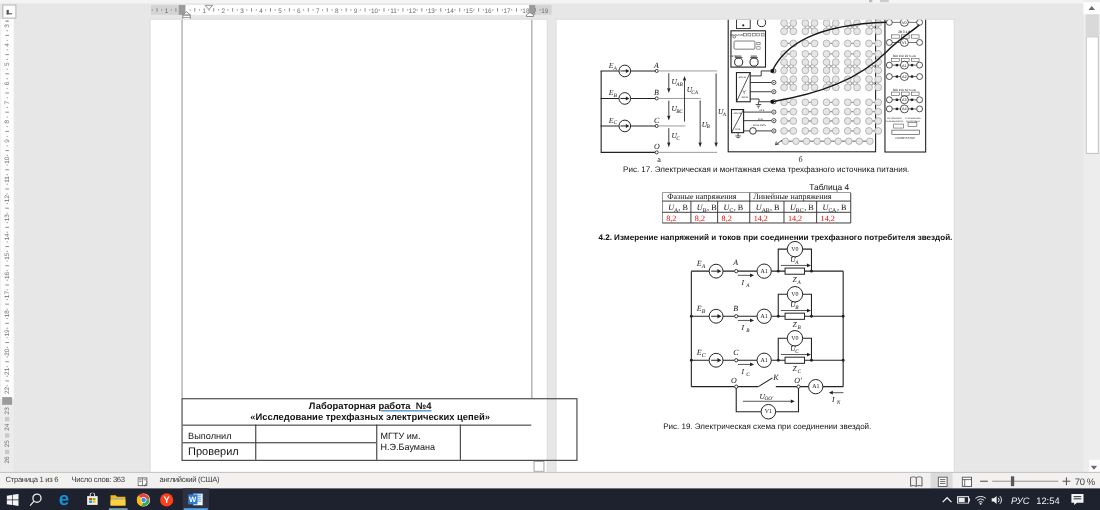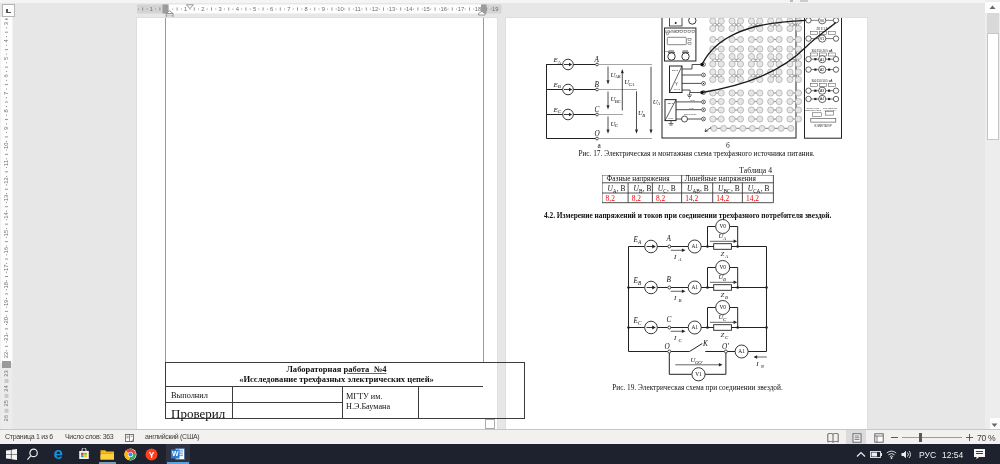--- a/index.html
+++ b/index.html
@@ -4,21 +4,21 @@
 <style>
   html,body{margin:0;padding:0;}
   body{width:1000px;height:464px;overflow:hidden;font-family:"Liberation Sans",sans-serif;}
   .abs{position:absolute;}
   #stage{position:relative;width:1000px;height:464px;background:#e7e7e7;}
   #topstrip{left:0;top:0;width:1000px;height:3px;background:#f4f4f4;}
   .page{background:#fff;box-shadow:0 0 0 1px #dedede;}
   #page1{left:137px;top:18px;width:360px;height:411.3px;}
   #page2{left:506px;top:18px;width:361px;height:411.3px;}
   .bline{background:#9a9a9a;width:1px;}
-  .serif{font-family:Liberation Serif, serif;}
+  .serif{font-family:Liberation Sans, sans-serif;}
   
   #ltable{left:165px;top:362px;width:317px;height:55px;border:1px solid #3c3c3c;font-family:"Liberation Serif",serif;padding-left:41px;}
   .tl{position:absolute;background:#3c3c3c;}
   
   #statusbar{left:0;top:429px;width:1000px;height:15px;background:#f2f1f0;border-top:1px solid #c6c6c6;color:#3d3d3d;font-size:7px;letter-spacing:-0.3px;}
   
   #taskbar{left:0;top:444.2px;width:1000px;height:19.8px;background:#1e212e;color:#f2f2f2;}
   
   #vsb{left:985px;top:0;width:15px;height:429px;background:#ededed;}
 </style>
@@ -230,21 +230,21 @@
   <div class="abs" style="left:485.4px;top:418.8px;width:7.6px;height:8.2px;background:#fff;border:1px solid #a9a9a9;"></div>
 
   <div class="abs" id="ltable">
     <div class="abs serif" style="left:24px;top:1px;width:293px;text-align:center;font-weight:bold;font-size:8.55px;line-height:10.4px;color:#111;">Лабораторная <span style="text-decoration:underline;text-decoration-color:#2e74b5;">работа&nbsp; №4</span><br>«Исследование трехфазных электрических цепей»</div>
     <div class="tl" style="left:0;top:23px;width:317px;height:1px;"></div>
     <div class="tl" style="left:0;top:39px;width:176px;height:1px;"></div>
     <div class="tl" style="left:66px;top:23px;width:1px;height:32px;"></div>
     <div class="tl" style="left:175.5px;top:23px;width:1px;height:32px;"></div>
     <div class="tl" style="left:252px;top:23px;width:1px;height:32px;"></div>
     <div class="abs serif" style="left:5px;top:27.5px;font-size:8.35px;color:#111;">Выполнил</div>
-    <div class="abs serif" style="left:5px;top:42.5px;font-size:13px;color:#111;">Проверил</div>
+    <div class="abs serif" style="left:5px;top:42.5px;font-size:10px;color:#111;">Проверил</div>
     <div class="abs serif" style="left:180px;top:29px;font-size:8.2px;line-height:9.7px;color:#111;">МГТУ им.<br>Н.Э.Баумана</div>
   </div>
 
   <div id="fig17" class="abs" style="left:506px;top:18px;"><svg width="361" height="130" viewBox="506 18 361 130" style="overflow:hidden">
         <path d="M546.5,64.5 V138.5 H595.6" stroke="#222" stroke-width="1" fill="none"></path>
         <line x1="546" y1="64.5" x2="562.7" y2="64.5" stroke="#222" stroke-width="1"></line>
         <circle cx="568" cy="64.5" r="5.3" fill="white" stroke="#222" stroke-width="0.9"></circle>
         <line x1="564" y1="64.5" x2="569.6" y2="64.5" stroke="#222" stroke-width="0.9"></line>
         <path d="M569,62.7 L572.2,64.5 L569,66.3 Z" fill="#222"></path>
         <line x1="573.3" y1="64.5" x2="595.6" y2="64.5" stroke="#222" stroke-width="1"></line>
@@ -863,20 +863,20 @@
         <rect x="1.5" y="1.5" width="5.5" height="4" fill="#ececec"></rect>
       </svg>
       <svg class="abs" style="left:886px;top:5.8px;" width="11" height="9" viewBox="0 0 11 9">
         <path d="M0.8,3 A7.5,7.5 0 0 1 10.2,3 M2.3,4.8 A5,5 0 0 1 8.7,4.8 M3.8,6.6 A2.6,2.6 0 0 1 7.2,6.6" fill="none" stroke="#ececec" stroke-width="0.9"></path>
         <circle cx="5.5" cy="8" r="0.9" fill="#ececec"></circle>
       </svg>
       <svg class="abs" style="left:901px;top:5.8px;" width="11" height="9" viewBox="0 0 11 9">
         <path d="M0.5,3 H2.5 L5,0.8 V8.2 L2.5,6 H0.5 Z" fill="#ececec"></path>
         <path d="M6.5,2.5 A3,3 0 0 1 6.5,6.5 M8,1 A5,5 0 0 1 8,8" fill="none" stroke="#ececec" stroke-width="0.9"></path>
       </svg>
-      <div class="abs" style="left:919px;top:5.8px;font-size:8.5px;color:#f2f2f2;">РУС</div>
+      <div class="abs" style="left:919px;top:5.8px;font-size:8.5px;color:#f2f2f2;font-style:italic;">РУС</div>
       <div class="abs" style="left:942px;top:5.8px;font-size:8.5px;color:#f2f2f2;">12:54</div>
       <svg class="abs" style="left:973px;top:3.8px;" width="13" height="12" viewBox="0 0 13 12">
         <path d="M1,1 H12 V9 H6 L3.5,11.2 V9 H1 Z" fill="#f5f5f5"></path>
         <path d="M3,3.5 H10 M3,5.5 H10" stroke="#23273a" stroke-width="0.9"></path>
       </svg>
     </div>
 </div>
 
 </body></html>

